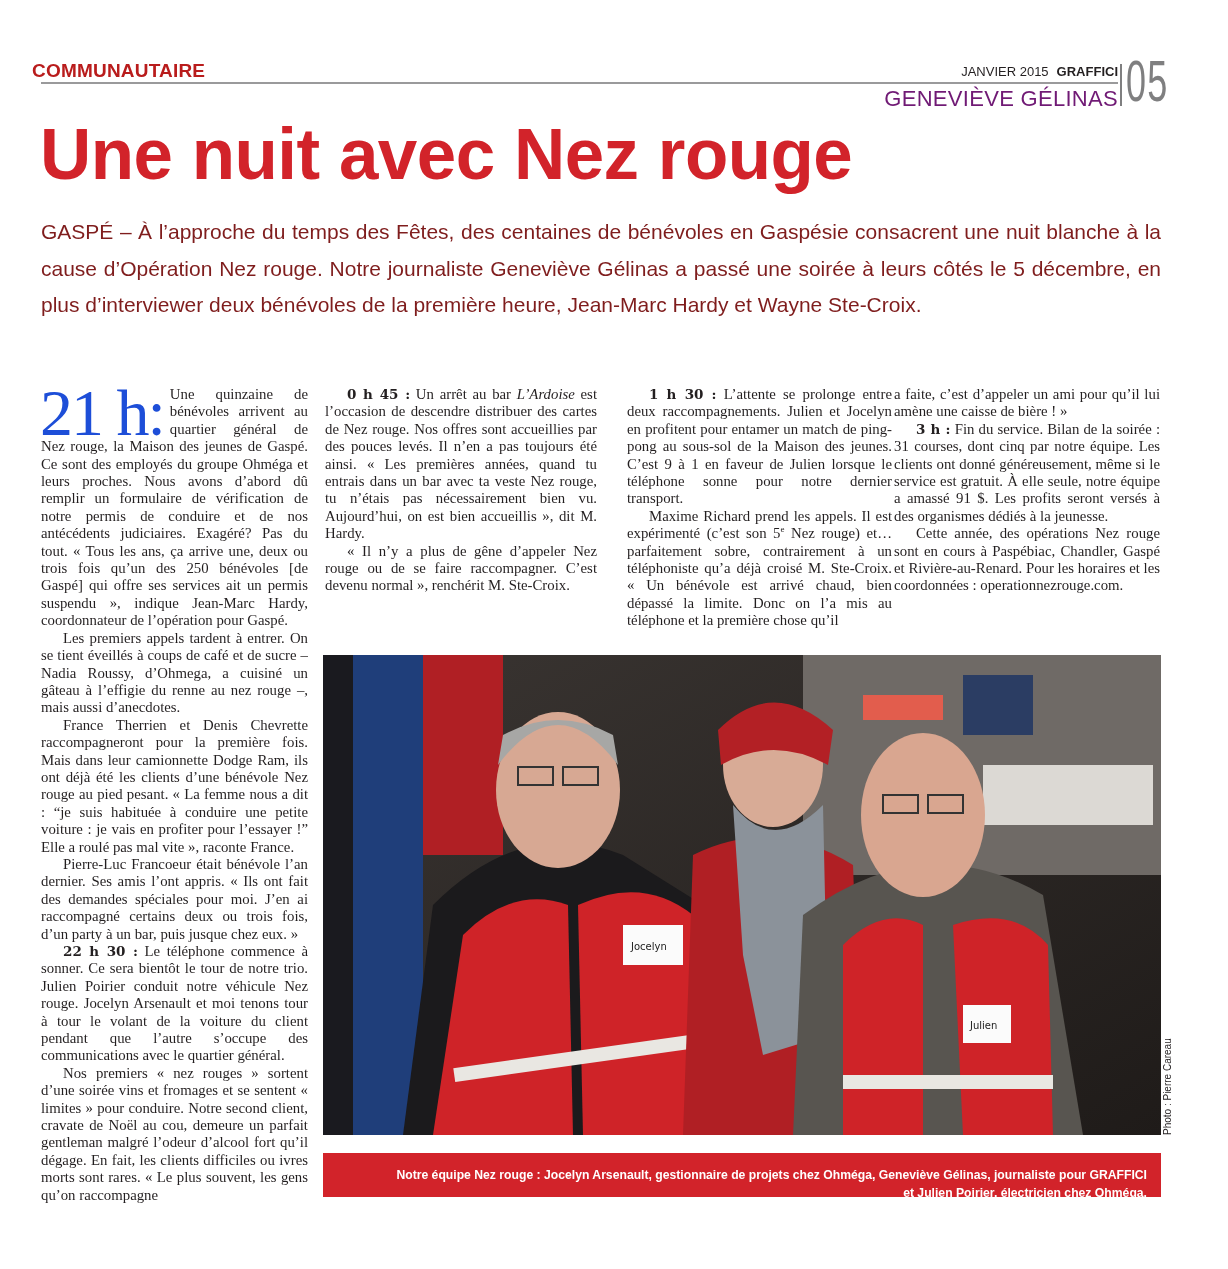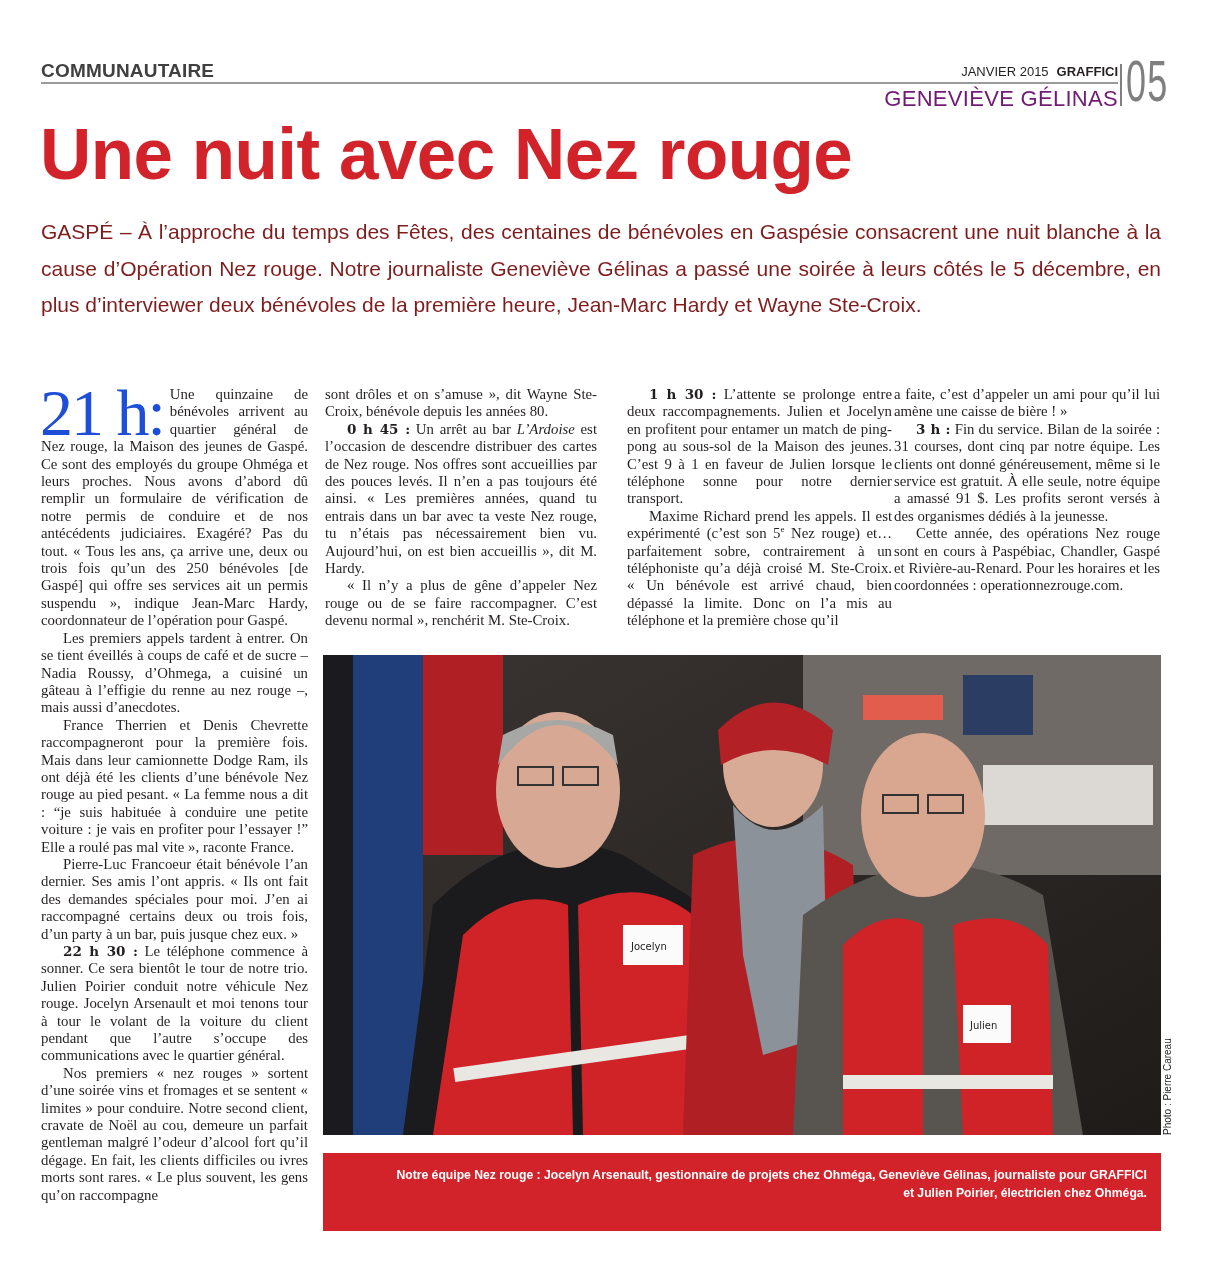--- a/index.html
+++ b/index.html
@@ -1,23 +1,23 @@
 <!DOCTYPE html>
 <html><head>
   <meta charset="utf-8">
   <style>
     * { box-sizing: border-box; margin: 0; padding: 0; }
     html, body { width: 1228px; height: 1269px; background: #ffffff; overflow: hidden; }
     body { position: relative; font-family: "DejaVu Serif", serif; color: #231f20; }
 
     
     .section-label {
-      position: absolute; left: 41px; top: 60px;
+      position: absolute; left: 32px; top: 60px;
       font-family: "Liberation Sans", sans-serif; font-weight: 700;
-      font-size: 19px; color: #404040; letter-spacing: 0.2px;
+      font-size: 19px; color: #b91c1c; letter-spacing: 0.2px;
     }
     .header-rule {
       position: absolute; left: 41px; top: 82px; width: 1077px; height: 2px; background: #9a9a9b;
     }
     .issue-line {
       position: absolute; right: 110px; top: 64px;
       font-family: "Liberation Sans", sans-serif; font-size: 13px; color: #231f20;
       white-space: nowrap;
     }
     .issue-line .pub { font-weight: 700; margin-left: 8px; }
@@ -77,21 +77,21 @@
     }
     .photo svg { display: block; }
     .photo-credit {
       position: absolute; left: 1162px; top: 1135px;
       font-family: "Liberation Sans", sans-serif; font-size: 10px; color: #231f20;
       transform: rotate(-90deg); transform-origin: left top; white-space: nowrap;
     }
 
     
     .caption {
-      position: absolute; left: 323px; top: 1153px; width: 838px; height: 78px;
+      position: absolute; left: 323px; top: 1153px; width: 838px; height: 44px;
       background: #d2232a; color: #ffffff;
       font-family: "Liberation Sans", sans-serif; font-weight: 700; font-size: 12.2px;
       line-height: 18px; text-align: right; padding: 13px 14px 0 14px;
       transform-origin: right top;
     }
   </style>
 </head>
 <body>
 
 <div class="section-label">COMMUNAUTAIRE</div>
@@ -109,21 +109,20 @@
 <div class="col col1">
   <p class="noindent"><span class="dropcap">21 h:</span><span>Une quinzaine de bénévoles arrivent au quartier général de Nez rouge, la Maison des jeunes de Gaspé. Ce sont des employés du groupe Ohméga et leurs proches. Nous avons d’abord dû remplir un formulaire de vérification de notre permis de conduire et de nos antécédents judiciaires. Exagéré? Pas du tout. « Tous les ans, ça arrive une, deux ou trois fois qu’un des 250 bénévoles [de Gaspé] qui offre ses services ait un permis suspendu », indique Jean-Marc Hardy, coordonnateur de l’opération pour Gaspé.</span></p>
   <p>Les premiers appels tardent à entrer. On se tient éveillés à coups de café et de sucre – Nadia Roussy, d’Ohmega, a cuisiné un gâteau à l’effigie du renne au nez rouge –, mais aussi d’anecdotes.</p>
   <p>France Therrien et Denis Chevrette raccompagneront pour la première fois. Mais dans leur camionnette Dodge Ram, ils ont déjà été les clients d’une bénévole Nez rouge au pied pesant. « La femme nous a dit : “je suis habituée à conduire une petite voiture : je vais en profiter pour l’essayer !” Elle a roulé pas mal vite », raconte France.</p>
   <p>Pierre-Luc Francoeur était bénévole l’an dernier. Ses amis l’ont appris. « Ils ont fait des demandes spéciales pour moi. J’en ai raccompagné certains deux ou trois fois, d’un party à un bar, puis jusque chez eux. »</p>
   <p><span class="time">22 h 30 :</span><span> Le téléphone commence à sonner. Ce sera bientôt le tour de notre trio. Julien Poirier conduit notre véhicule Nez rouge. Jocelyn Arsenault et moi tenons tour à tour le volant de la voiture du client pendant que l’autre s’occupe des communications avec le quartier général.</span></p>
   <p>Nos premiers « nez rouges » sortent d’une soirée vins et fromages et se sentent « limites » pour conduire. Notre second client, cravate de Noël au cou, demeure un parfait gentleman malgré l’odeur d’alcool fort qu’il dégage. En fait, les clients difficiles ou ivres morts sont rares. « Le plus souvent, les gens qu’on raccompagne</p>
 </div>
 
 <div class="col col2">
-  <p class="noindent">sont drôles et on s’amuse », dit Wayne Ste-Croix, bénévole depuis les années 80.</p>
   <p><span class="time">0 h 45 :</span><span> Un arrêt au bar </span><em>L’Ardoise</em><span> est l’occasion de descendre distribuer des cartes de Nez rouge. Nos offres sont accueillies par des pouces levés. Il n’en a pas toujours été ainsi. « Les premières années, quand tu entrais dans un bar avec ta veste Nez rouge, tu n’étais pas nécessairement bien vu. Aujourd’hui, on est bien accueillis », dit M. Hardy.</span></p>
   <p>« Il n’y a plus de gêne d’appeler Nez rouge ou de se faire raccompagner. C’est devenu normal », renchérit M. Ste-Croix.</p>
 </div>
 
 <div class="col col3">
   <p><span class="time">1 h 30 :</span><span> L’attente se prolonge entre deux raccompagnements. Julien et Jocelyn en profitent pour entamer un match de ping-pong au sous-sol de la Maison des jeunes. C’est 9 à 1 en faveur de Julien lorsque le téléphone sonne pour notre dernier transport.</span></p>
   <p><span>Maxime Richard prend les appels. Il est expérimenté (c’est son 5</span><span class="sup">e</span><span> Nez rouge) et… parfaitement sobre, contrairement à un téléphoniste qu’a déjà croisé M. Ste-Croix. « Un bénévole est arrivé chaud, bien dépassé la limite. Donc on l’a mis au téléphone et la première chose qu’il</span></p>
 </div>
 
 <div class="col col4">

